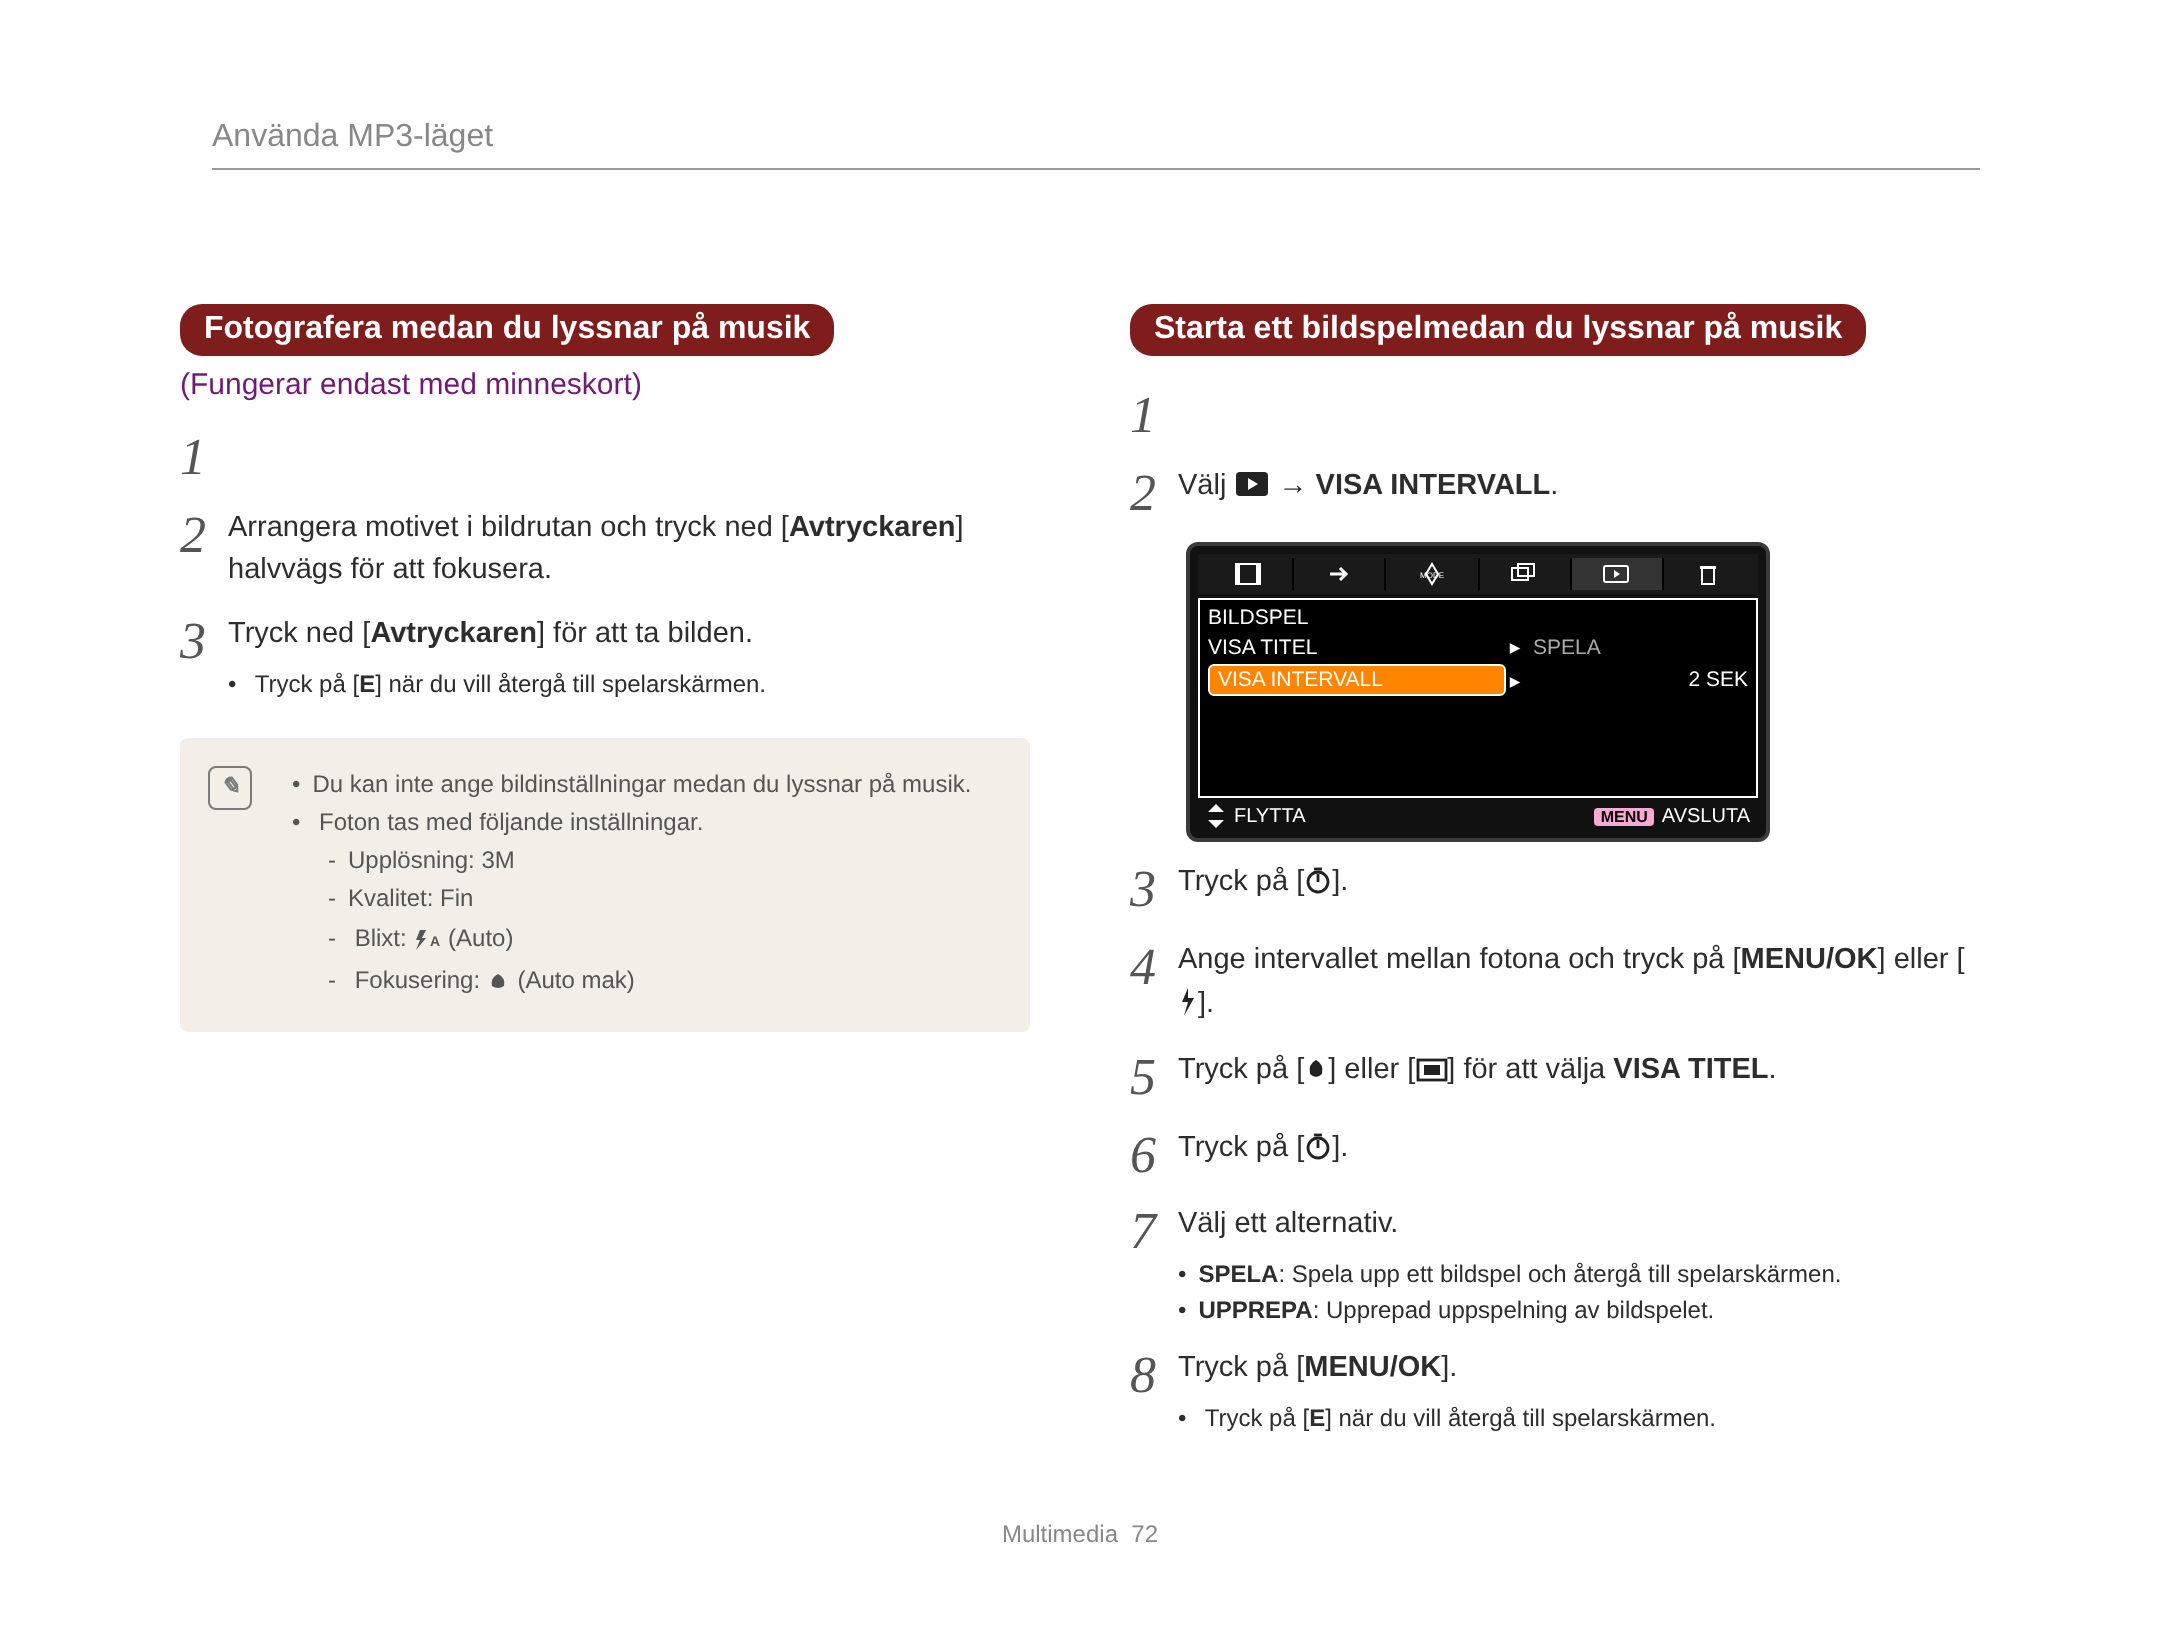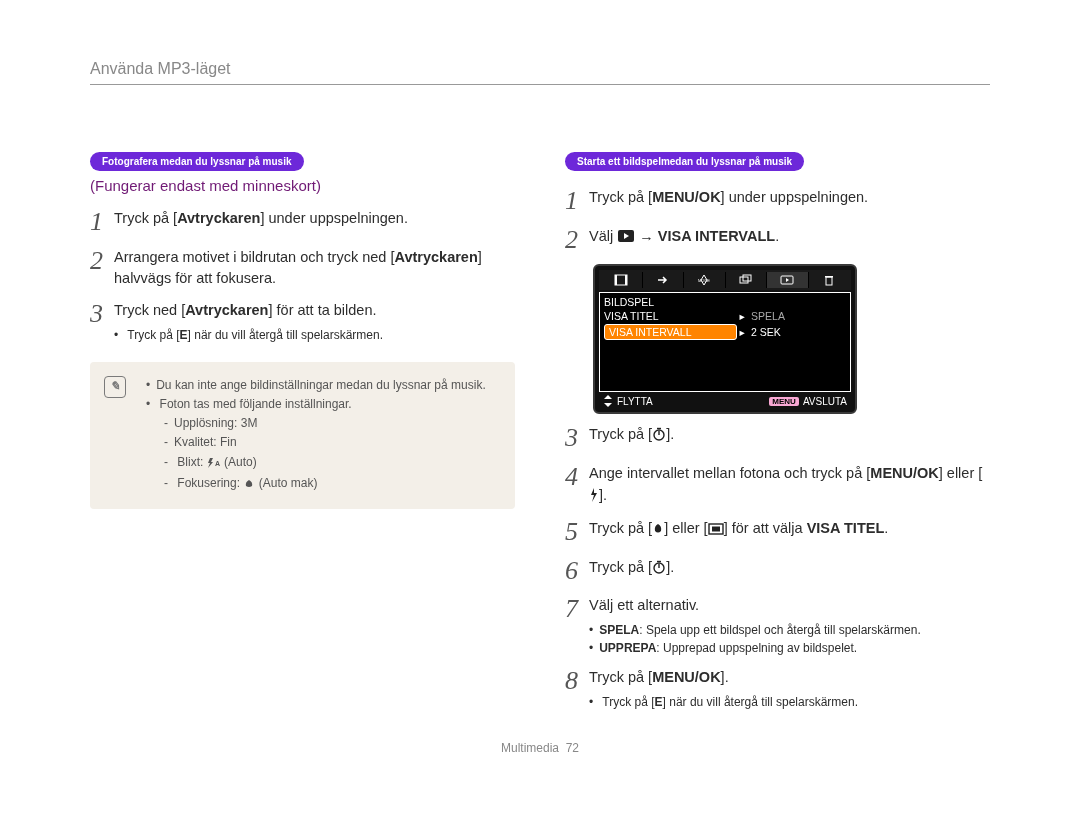--- a/index.html
+++ b/index.html
@@ -15,34 +15,35 @@
   .page {
     padding: 60px 90px 30px 90px;
   }
   .header-title {
     font-size: 16px;
     color: #888;
     font-weight: 400;
     border-bottom: 1px solid #999;
     padding-bottom: 6px;
     margin-bottom: 28px;
+    margin-left: 16px;
   }
   .columns {
     display: flex;
     gap: 50px;
   }
   .col {
     flex: 1;
     min-width: 0;
   }
   .pill {
     display: inline-block;
-    background: #6d28d9;
+    background: #7f1d1d;
     color: #fff;
-    font-size: 10px;
+    font-size: 16px;
     font-weight: 600;
     padding: 4px 12px;
     border-radius: 11px;
     margin-bottom: 6px;
     margin-top: 39px;
   }
   .small-note {
     font-size: 15px;
     color: #701a75;
     margin-bottom: 14px;
@@ -104,21 +105,21 @@
     font-style: italic;
     font-family: Georgia, serif;
   }
   .info-box ul { margin: 0; padding: 0; list-style: none; }
   .info-box ul > li::before { content: "•"; margin-right: 6px; }
   .info-box .dashlist { padding-left: 18px; }
   .info-box .dashlist li::before { content: "-"; margin-right: 6px; }
 
   
   .lcd {
-    width: 264px;
+    width: 292px;
     border: 2px solid #3a3a3a;
     border-radius: 6px;
     background: #111;
     color: #fff;
     font-size: 10.5px;
     margin: 10px 0 4px 28px;
     padding: 4px;
   }
   .lcd .tabs {
     display: flex;
@@ -152,21 +153,21 @@
   .lcd .menu-row .left { width: 55%; }
   .lcd .menu-row .arrow { width: 10px; text-align: center; }
   .lcd .menu-row .right { flex: 1; color: #aaa; padding-left: 4px; }
   .lcd .menu-row.hi .left {
     background: #ff8400;
     color: #fff;
     border-radius: 3px;
     padding: 1px 4px;
     border: 1px solid #fff;
   }
-  .lcd .menu-row.hi .right { color: #fff; }
+  .lcd .menu-row.hi .right { color: #fff; text-align: right; }
   .lcd .bottom {
     display: flex;
     justify-content: space-between;
     padding: 3px 4px 1px;
     font-size: 10px;
   }
   .lcd .bottom .grp { display: flex; align-items: center; gap: 4px; }
   .lcd .bottom .key {
     background: #f9a8d4;
     color: #000;
@@ -177,40 +178,37 @@
   }
 
   .inline-icon {
     display: inline-block;
     vertical-align: -2px;
   }
   .footer {
     text-align: center;
     font-size: 12px;
     color: #888;
-    margin-top: 30px;
+    margin-top: 42px;
   }
 </style>
 </head>
 <body>
 
 <div class="page">
   <div class="header-title">Använda MP3-läget</div>
 
   <div class="columns">
 
     <div class="col">
       <div class="pill">Fotografera medan du lyssnar på musik</div>
       <div class="small-note">(Fungerar endast med minneskort)</div>
 
       <div class="step">
         <div class="num">1</div>
-        <div class="body">
-          <span>Tryck på [</span><b>Avtryckaren</b><span>] under uppspelningen.</span>
-        </div>
       </div>
 
       <div class="step">
         <div class="num">2</div>
         <div class="body">
           <span>Arrangera motivet i bildrutan och tryck ned [</span><b>Avtryckaren</b><span>] halvvägs för att fokusera.</span>
         </div>
       </div>
 
       <div class="step">
@@ -249,23 +247,20 @@
           </li>
         </ul>
       </div>
     </div>
 
     <div class="col">
       <div class="pill">Starta ett bildspelmedan du lyssnar på musik</div>
 
       <div class="step">
         <div class="num">1</div>
-        <div class="body">
-          <span>Tryck på [</span><b>MENU/OK</b><span>] under uppspelningen.</span>
-        </div>
       </div>
 
       <div class="step">
         <div class="num">2</div>
         <div class="body">
           <span>Välj </span><span class="inline-icon"><svg width="18" height="14" viewBox="0 0 18 14">
                 <rect x="1" y="1" width="16" height="12" rx="2" fill="#222"></rect>
                 <polygon points="7,4 7,10 12,7" fill="#fff"></polygon>
               </svg></span><span> → </span><b>VISA INTERVALL</b><span>.</span>
         </div>

